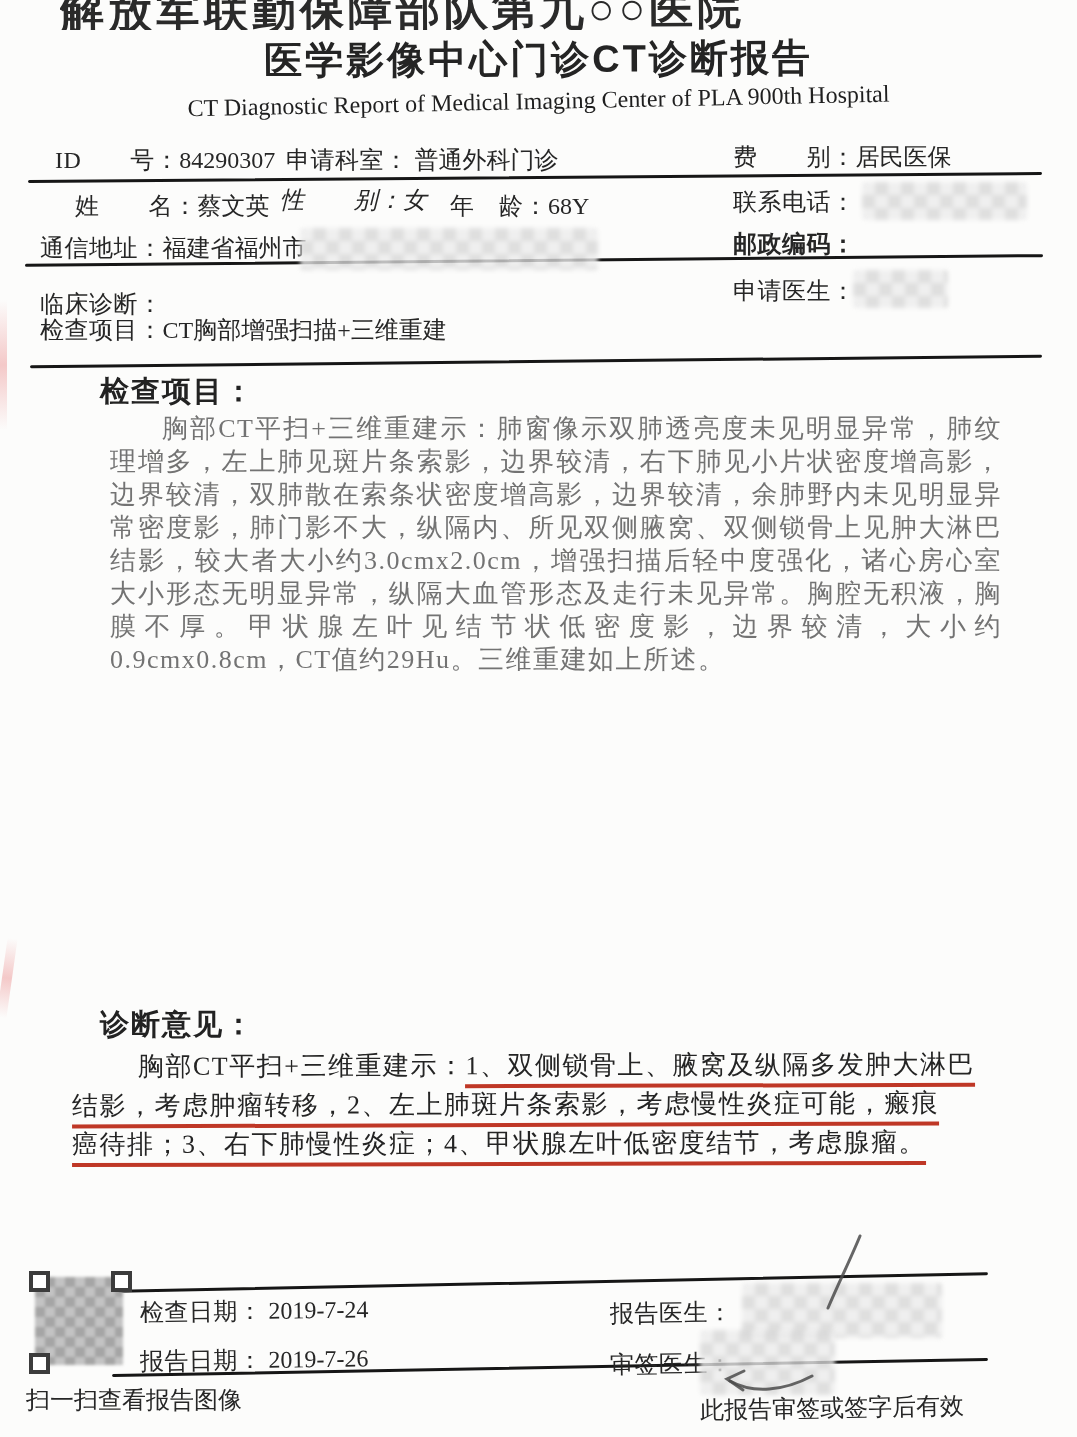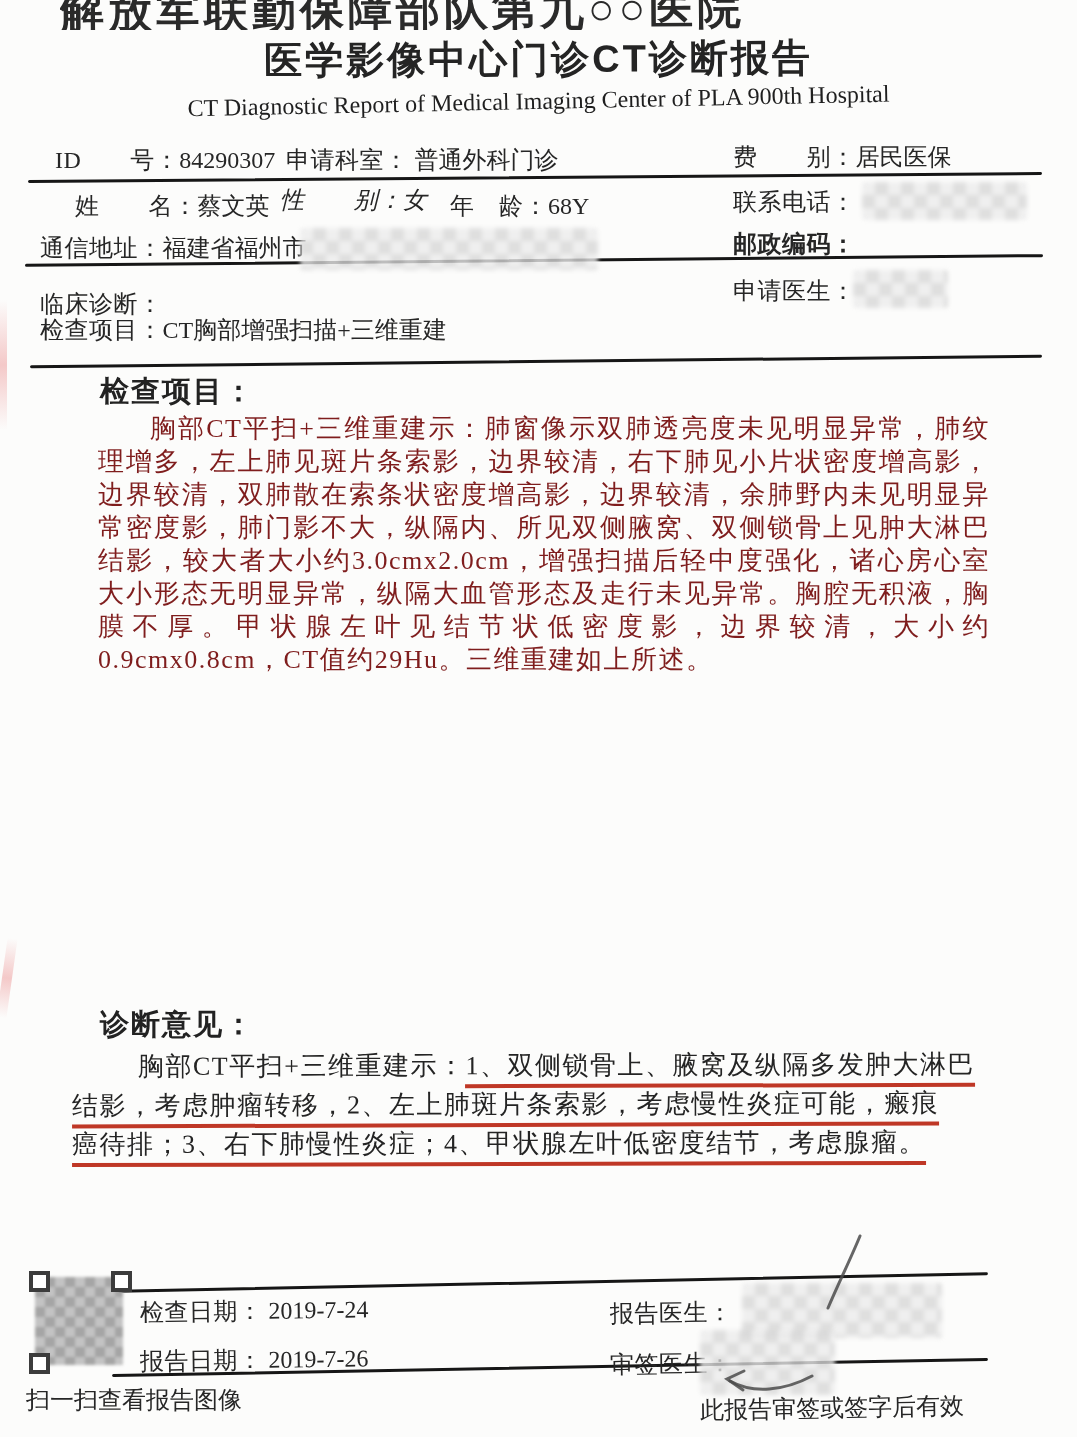--- a/index.html
+++ b/index.html
@@ -39,23 +39,23 @@
       linear-gradient(45deg,#d7d7d7 25%,transparent 25%,transparent 75%,#d7d7d7 75%);
     background-size:26px 26px; background-position:0 0,13px 13px;
     filter:blur(2px); opacity:.78; border-radius:3px;
   }
   
   .section-head {
     position:absolute; font-family:"Liberation Sans", sans-serif; font-weight:700;
     font-size:29px; letter-spacing:2px; color:#222; white-space:nowrap;
   }
   .findings-body {
-    position:absolute; left:98px; top:412px; width:892px;
+    position:absolute; left:110px; top:412px; width:892px;
     font-size:26px; line-height:33px; letter-spacing:1.5px;
-    text-align:justify; text-indent:2em; color:#7f1d1d;
+    text-align:justify; text-indent:2em; color:#737373;
   }
   .diag-line { position:absolute; left:72px; font-size:26px; letter-spacing:1.5px; color:#242424; white-space:nowrap; }
   .rline { border-bottom:4px solid var(--red); padding-bottom:4px; }
   
   .qr { position:absolute; left:30px; top:1272px; width:98px; height:98px; }
   .qr-mosaic {
     position:absolute; inset:5px; background-color:#bdbdbd;
     background-image:
       linear-gradient(45deg,#9c9c9c 25%,transparent 25%,transparent 75%,#9c9c9c 75%),
       linear-gradient(45deg,#9c9c9c 25%,transparent 25%,transparent 75%,#9c9c9c 75%);

